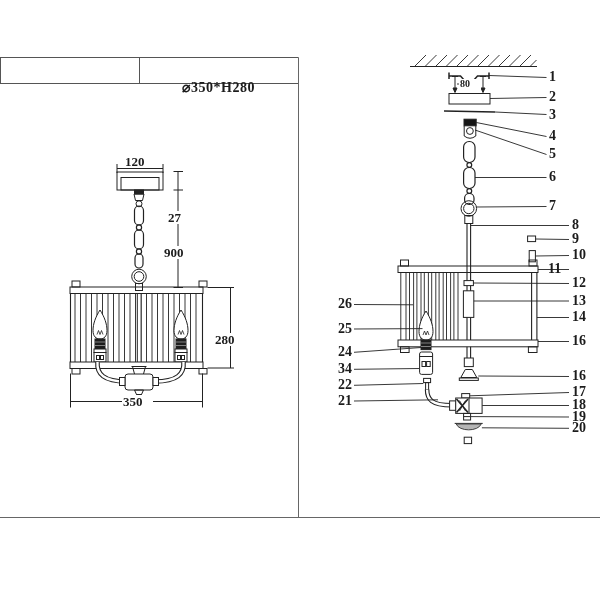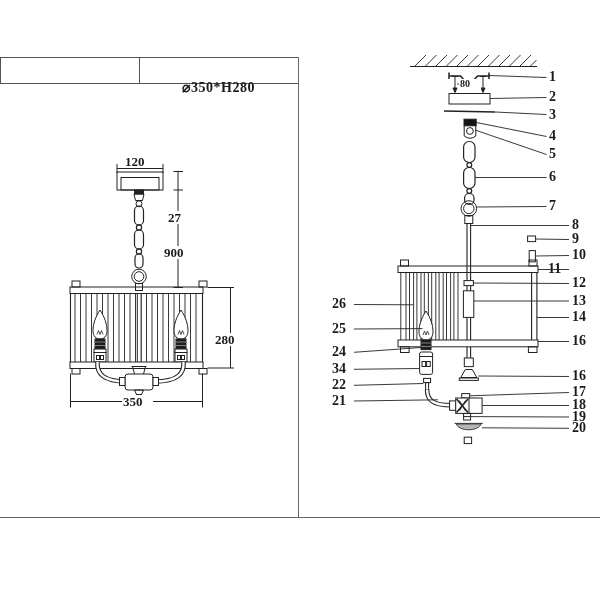--- a/index.html
+++ b/index.html
@@ -5,21 +5,21 @@
   html,body{margin:0;padding:0;background:#fff;}
   #page{position:relative;width:600px;height:600px;background:#fff;overflow:hidden;
         font-family:"Liberation Serif","DejaVu Serif",serif;color:#1c1c1c;}
   #art{position:absolute;left:0;top:0;}
   .txt{position:absolute;font-weight:bold;white-space:nowrap;}
   .cell{height:16px;line-height:16px;text-align:center;font-size:11px;letter-spacing:.5px;}
   .dim{background:#fff;padding:0 1px;font-size:13px;line-height:13px;text-align:left;}
   .dim.small{font-size:10px;line-height:10px;}
   .co{font-size:14px;line-height:14px;width:26px;}
   .co.r{text-align:left;}
-  .co.l{text-align:center;}
+  .co.l{text-align:right;}
 </style>
 </head>
 <body>
 
 <div id="page">
 
 <svg id="art" width="600" height="600" viewBox="0 0 600 600">
 
   <g stroke="#555" stroke-width="1" fill="none">
     <path d="M0,57.5 H298.5 M0,83.5 H298.5 M139.5,57.5 V83.5 M0.5,57.5 V83.5"></path>

